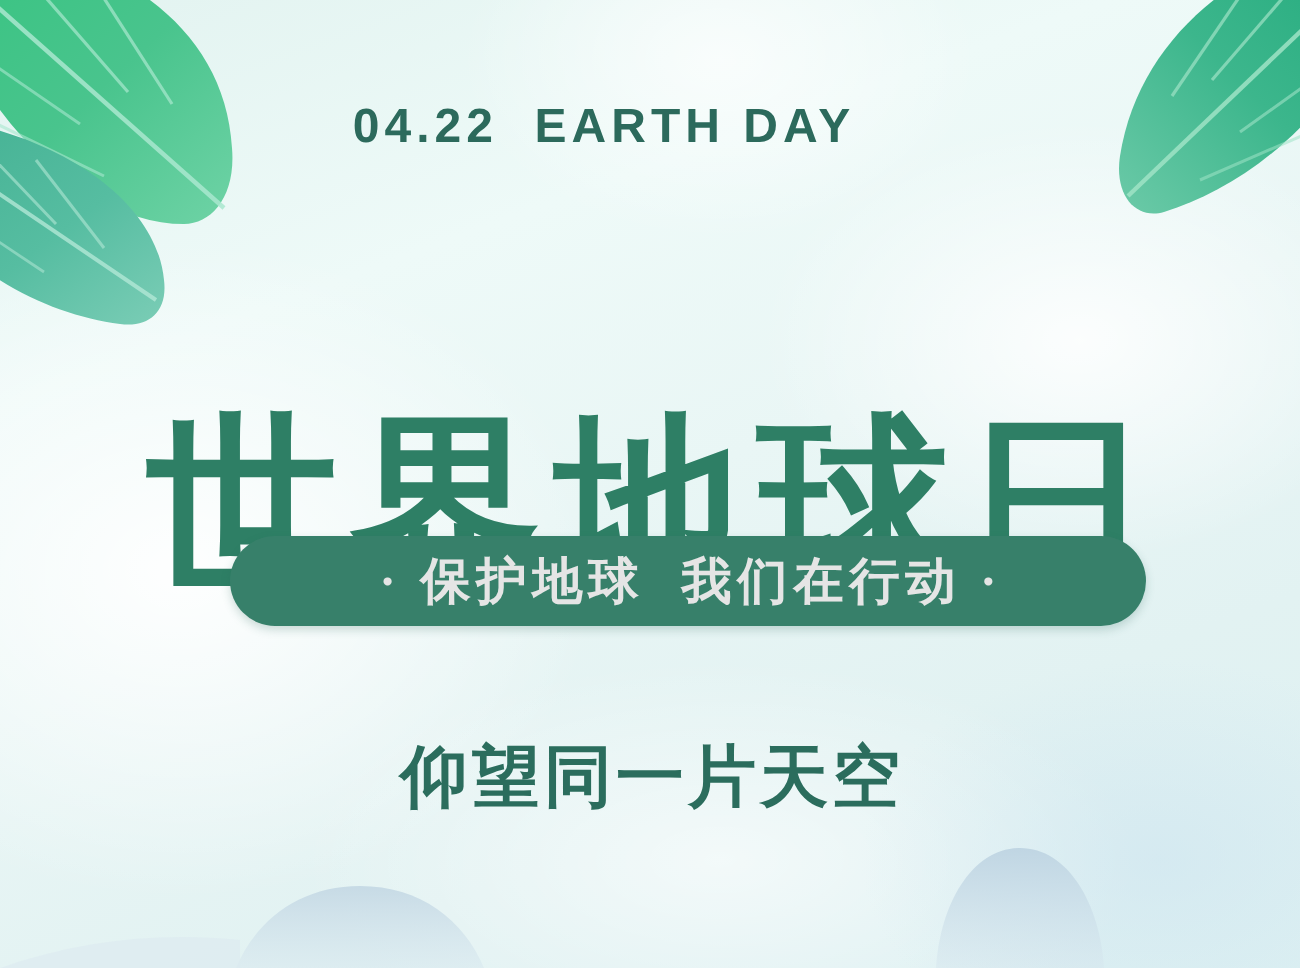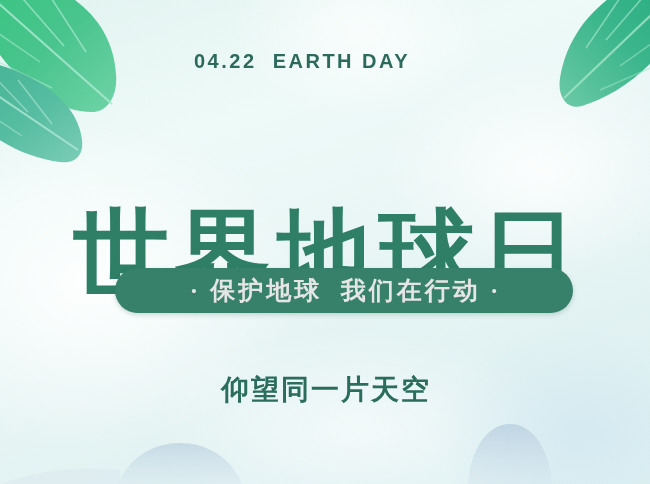--- a/index.html
+++ b/index.html
@@ -47,21 +47,21 @@
   }
 
   .eyebrow {
     position: absolute;
     left: 0;
     top: 50px;
     width: 604px;
     text-align: center;
     font-family: "Liberation Sans", "DejaVu Sans", sans-serif;
     font-weight: bold;
-    font-size: 20px;
+    font-size: 24px;
     letter-spacing: 2.5px;
     color: #2c6a5c;
     white-space: pre;
   }
 
   .main-title {
     position: absolute;
     left: 0;
     top: 134px;
     width: 650px;
@@ -99,21 +99,21 @@
   }
 
   .tagline {
     position: absolute;
     left: 0;
     top: 362px;
     width: 650px;
     text-align: center;
     font-family: "Liberation Serif", "DejaVu Serif", serif;
     font-weight: bold;
-    font-size: 28px;
+    font-size: 34px;
     line-height: 55px;
     letter-spacing: 2px;
     text-indent: 2px;
     color: #2b6d5d;
   }
   .tagline-line { display: block; }
 </style>
 </head>
 <body>
 

